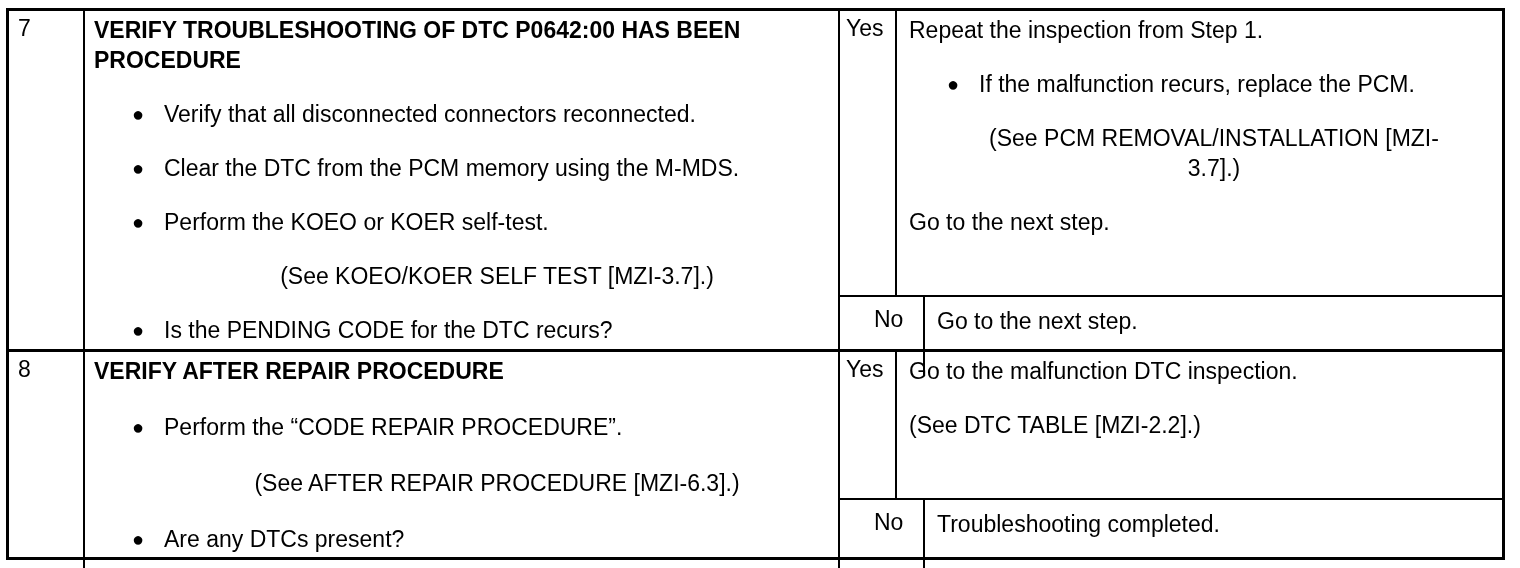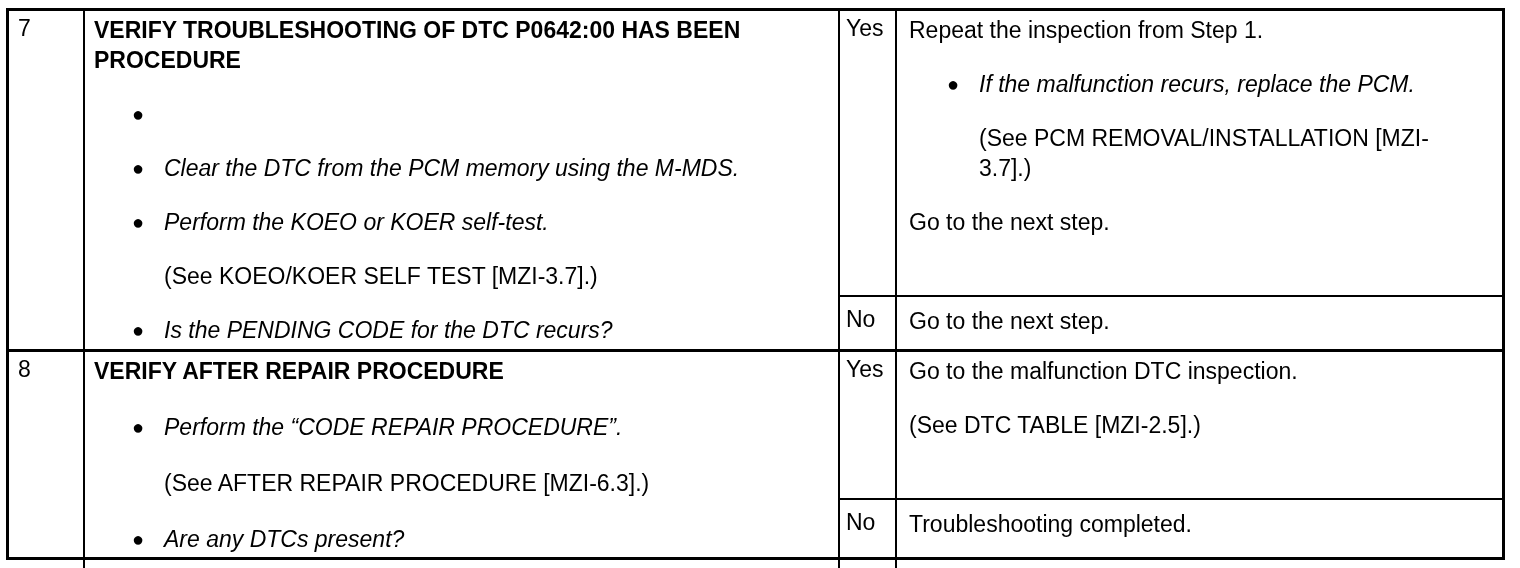--- a/index.html
+++ b/index.html
@@ -25,48 +25,49 @@
   .row-8 { flex: 1; }
 
   .cell { overflow: hidden; }
   .step-cell  { border-right: 2px solid #000; padding: 4px 2px 0 9px; }
   .desc-cell  { border-right: 2px solid #000; padding: 4px 8px 0 9px; }
   .yn-col { display: flex; flex-direction: column; min-width: 0; }
   .yn-row { display: grid; grid-template-columns: 57px 1fr; }
   .yes-row { flex: none; border-bottom: 2px solid #000; }
   .row-7 .yes-row { height: 286px; }
   .row-8 .yes-row { height: 148px; }
-  .no-row { flex: 1; }
+  .no-row { flex: 1; margin-left: 28px; }
   .yn-cell    { border-right: 2px solid #000; padding: 4px 2px 0 6px; }
   .action-cell{ padding: 4px 10px 16px 12px; }
   .no-row .yn-cell, .no-row .action-cell { padding-top: 9px; }
 
   .line    { margin: 0 0 24px 0; line-height: 30px; }
   .heading { font-weight: bold; margin: 0 0 24px 0; line-height: 30px; }
   .li      { display: flex; margin: 0 0 24px 38px; line-height: 30px; }
   .bullet  { flex: none; width: 32px; font-size: 20px; line-height: 30px; }
-  .li-text { line-height: 30px; font-style: italic; }
-  .li-ref  { margin: 0 0 24px 70px; line-height: 30px; }
+  .li-text { line-height: 30px; }
+  .li-ref  { margin: 0 0 24px 70px; line-height: 30px; text-align: center; }
   .row-8 .desc-cell .heading,
   .row-8 .desc-cell .li,
   .row-8 .desc-cell .li-ref { margin-bottom: 26px; }
   .wrap-narrow { max-width: 470px; }
 </style>
 </head>
 <body>
 
 <div class="ts-table">
 
   <section class="step-row row-7">
     <div class="cell step-cell">7</div>
 
     <div class="cell desc-cell">
       <div class="heading">VERIFY TROUBLESHOOTING OF DTC P0642:00 HAS BEEN PROCEDURE</div>
       <div class="li">
         <span class="bullet">●</span>
+        <span class="li-text">Verify that all disconnected connectors reconnected.</span>
       </div>
       <div class="li">
         <span class="bullet">●</span>
         <span class="li-text">Clear the DTC from the PCM memory using the M-MDS.</span>
       </div>
       <div class="li">
         <span class="bullet">●</span>
         <span class="li-text">Perform the KOEO or KOER self-test.</span>
       </div>
       <div class="li-ref">(See KOEO/KOER SELF TEST [MZI-3.7].)</div>
@@ -112,21 +113,21 @@
         <span class="bullet">●</span>
         <span class="li-text">Are any DTCs present?</span>
       </div>
     </div>
 
     <div class="yn-col">
       <div class="yn-row yes-row">
         <div class="cell yn-cell">Yes</div>
         <div class="cell action-cell">
           <p class="line">Go to the malfunction DTC inspection.</p>
-          <p class="line">(See DTC TABLE [MZI-2.5].)</p>
+          <p class="line">(See DTC TABLE [MZI-2.2].)</p>
         </div>
       </div>
       <div class="yn-row no-row">
         <div class="cell yn-cell">No</div>
         <div class="cell action-cell">
           <p class="line">Troubleshooting completed.</p>
         </div>
       </div>
     </div>
   </section>

